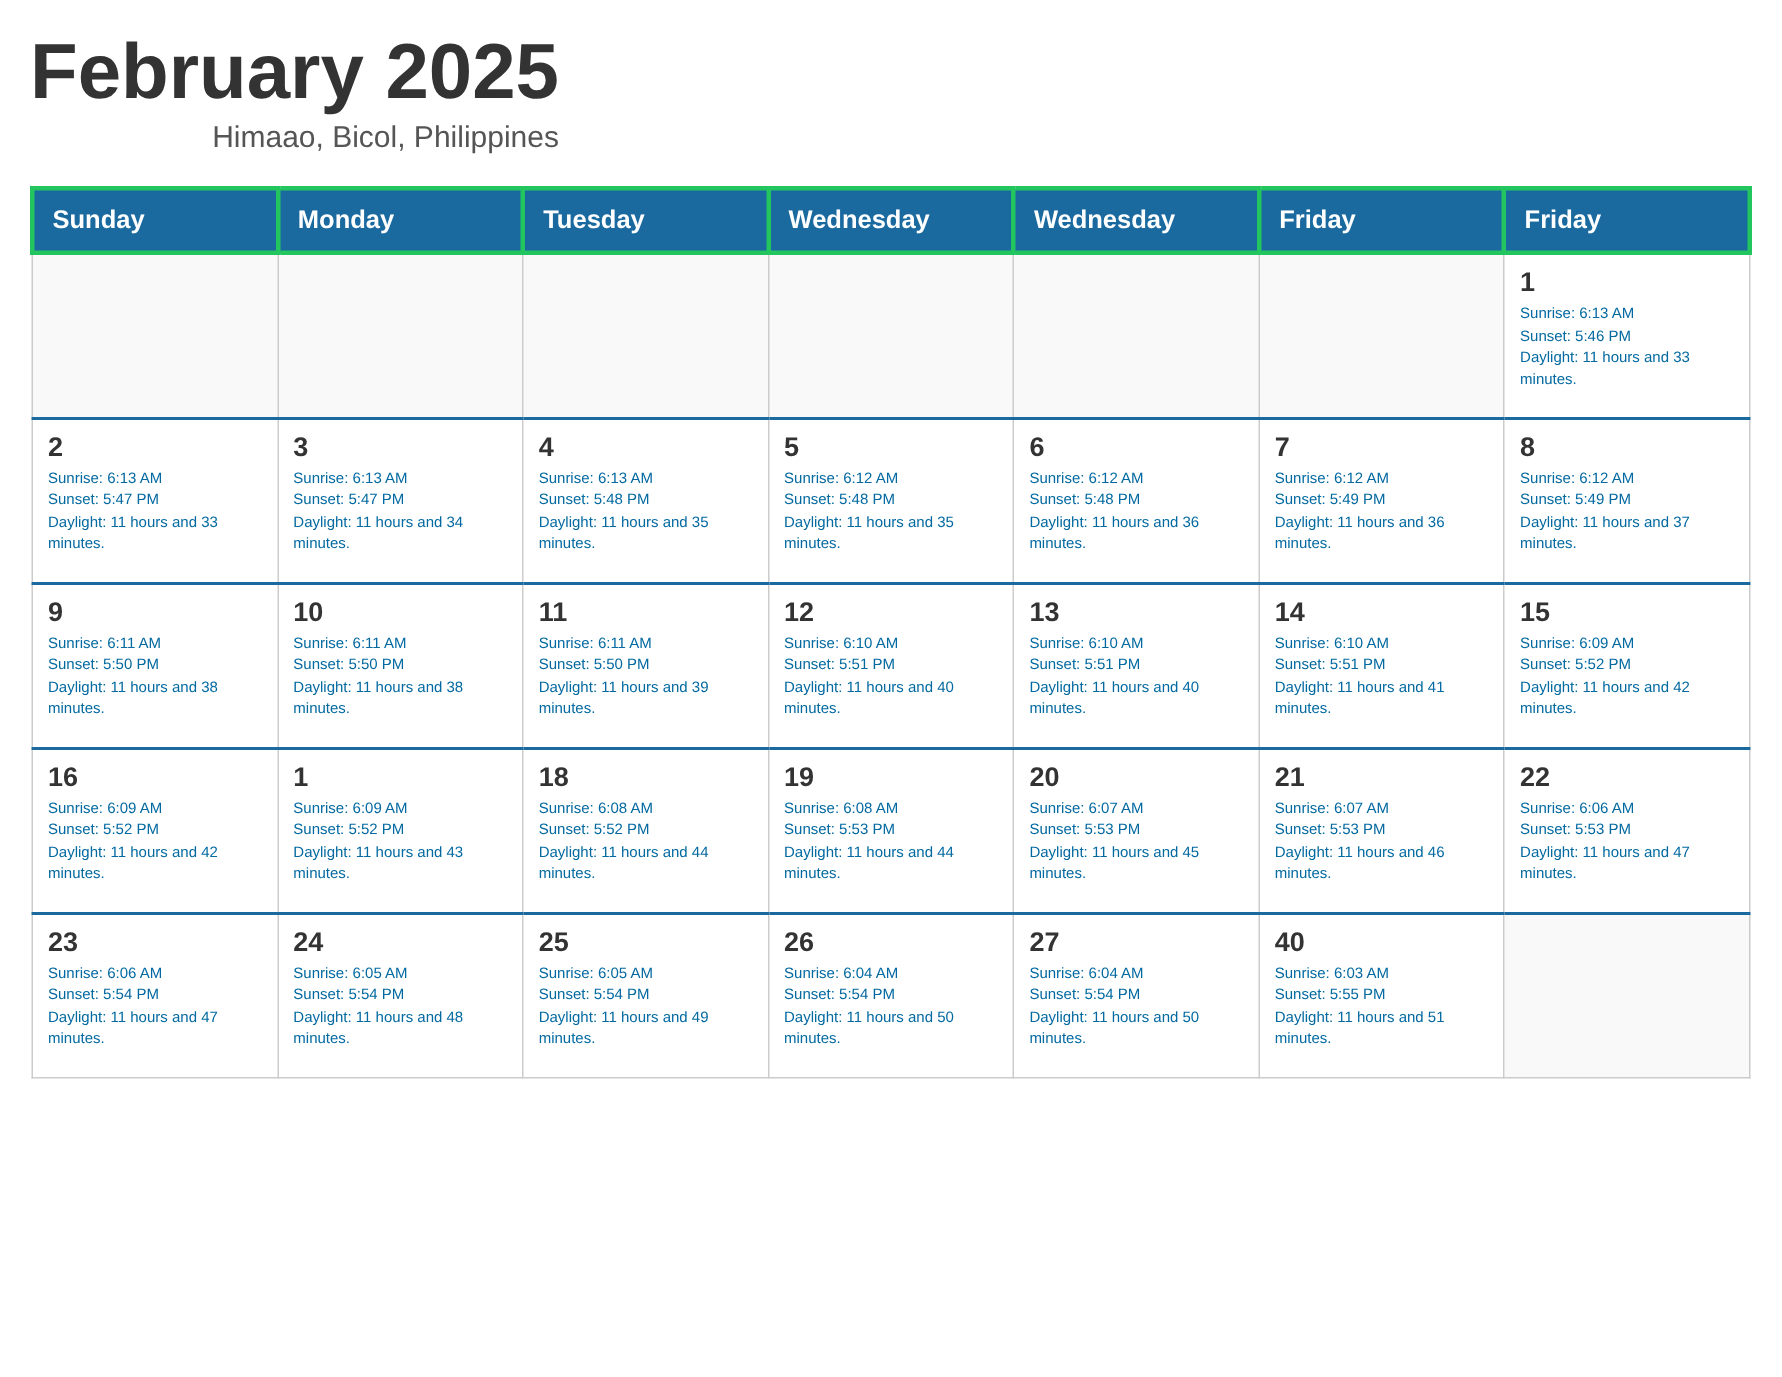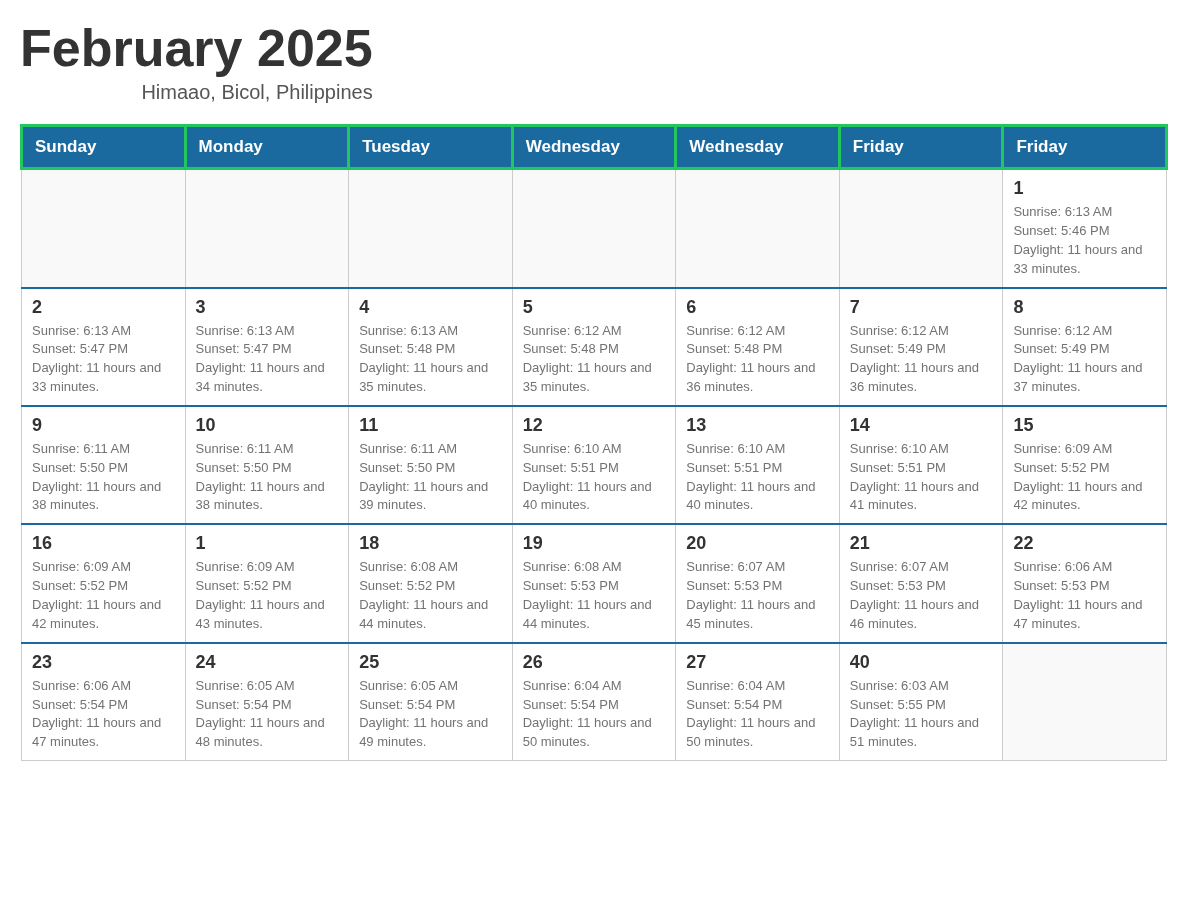--- a/index.html
+++ b/index.html
@@ -83,22 +83,22 @@
       height: 110px;
     }
     .day-number {
       font-size: 18px;
       font-weight: bold;
       color: #333;
       display: block;
       margin-bottom: 4px;
     }
     .day-info {
-      font-size: 13px;
-      color: #737373;
+      font-size: 10px;
+      color: #0369a1;
       line-height: 1.45;
     }
     .empty-cell {
       background: #f9f9f9;
     }
     .week-row td {
       border-top: 2px solid #1a6aa0;
     }
   </style>
 </head>

